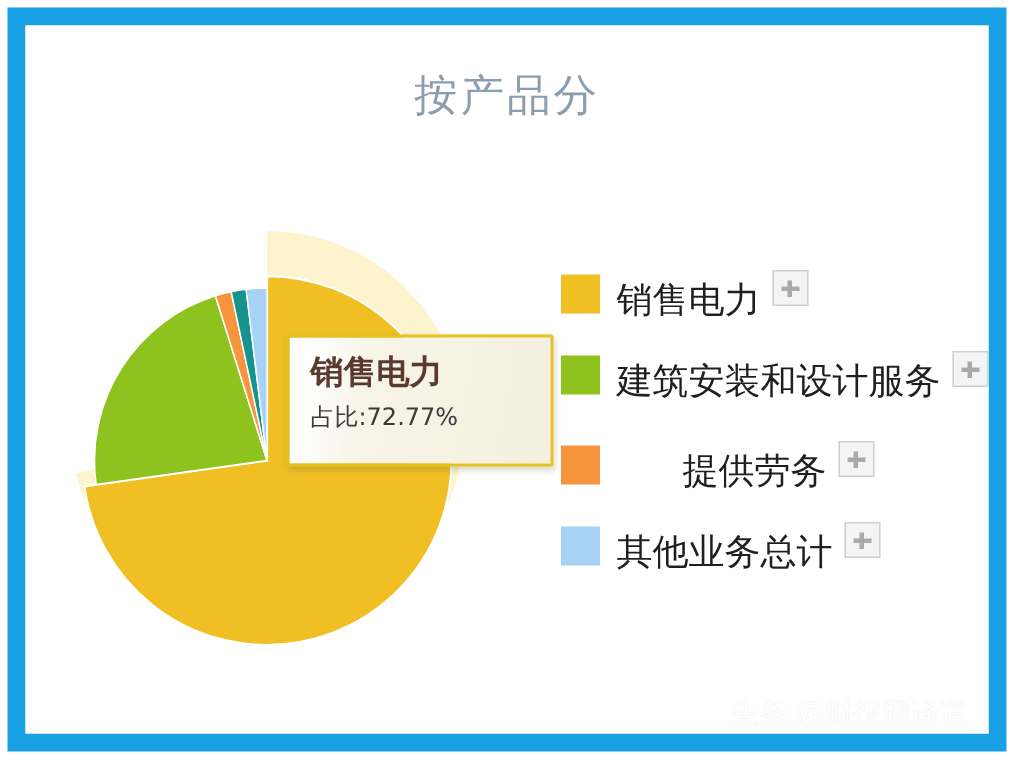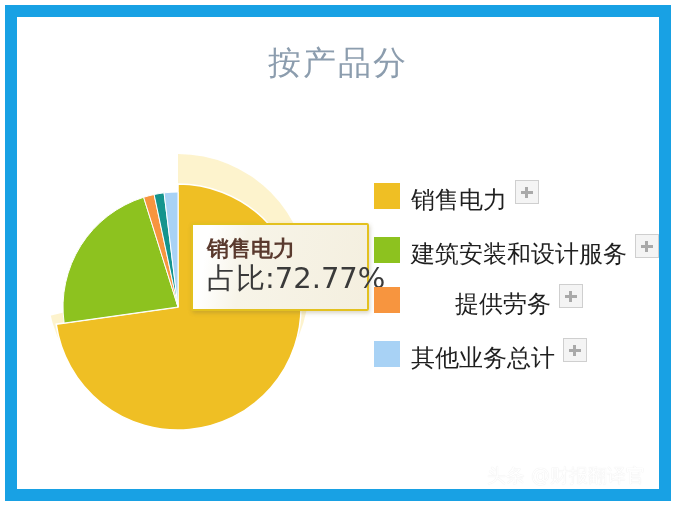--- a/index.html
+++ b/index.html
@@ -33,21 +33,21 @@
     overflow: hidden;
   }
 
   
   #chart-title {
     position: absolute;
     left: 0;
     top: 28px;
     width: 100%;
     text-align: center;
-    font-size: 33px;
+    font-size: 29px;
     line-height: 36px;
     letter-spacing: 2px;
     color: #8c9dae;
     font-weight: 400;
     white-space: nowrap;
   }
 
   
   #pie-wrap {
     position: absolute;
@@ -88,37 +88,37 @@
     padding: 10px 0 0 14px;
   }
   #tooltip-title {
     font-size: 22px;
     line-height: 28px;
     font-weight: bold;
     color: #5a3a2e;
     white-space: nowrap;
   }
   #tooltip-value {
-    font-size: 29px;
+    font-size: 16px;
     line-height: 30px;
     color: #3a3a3a;
     white-space: nowrap;
   }
 
   
   #legend {
     position: absolute;
     left: 357px;
     top: 163px;
     width: 290px;
   }
   .legend-item {
     display: flex;
     align-items: flex-start;
-    margin-bottom: 14px;
+    margin-bottom: 24px;
   }
   .legend-swatch {
     flex: 0 0 auto;
     width: 26px;
     height: 26px;
     margin-top: 3px;
     margin-right: 11px;
   }
   .legend-body {
     flex: 1 1 auto;

